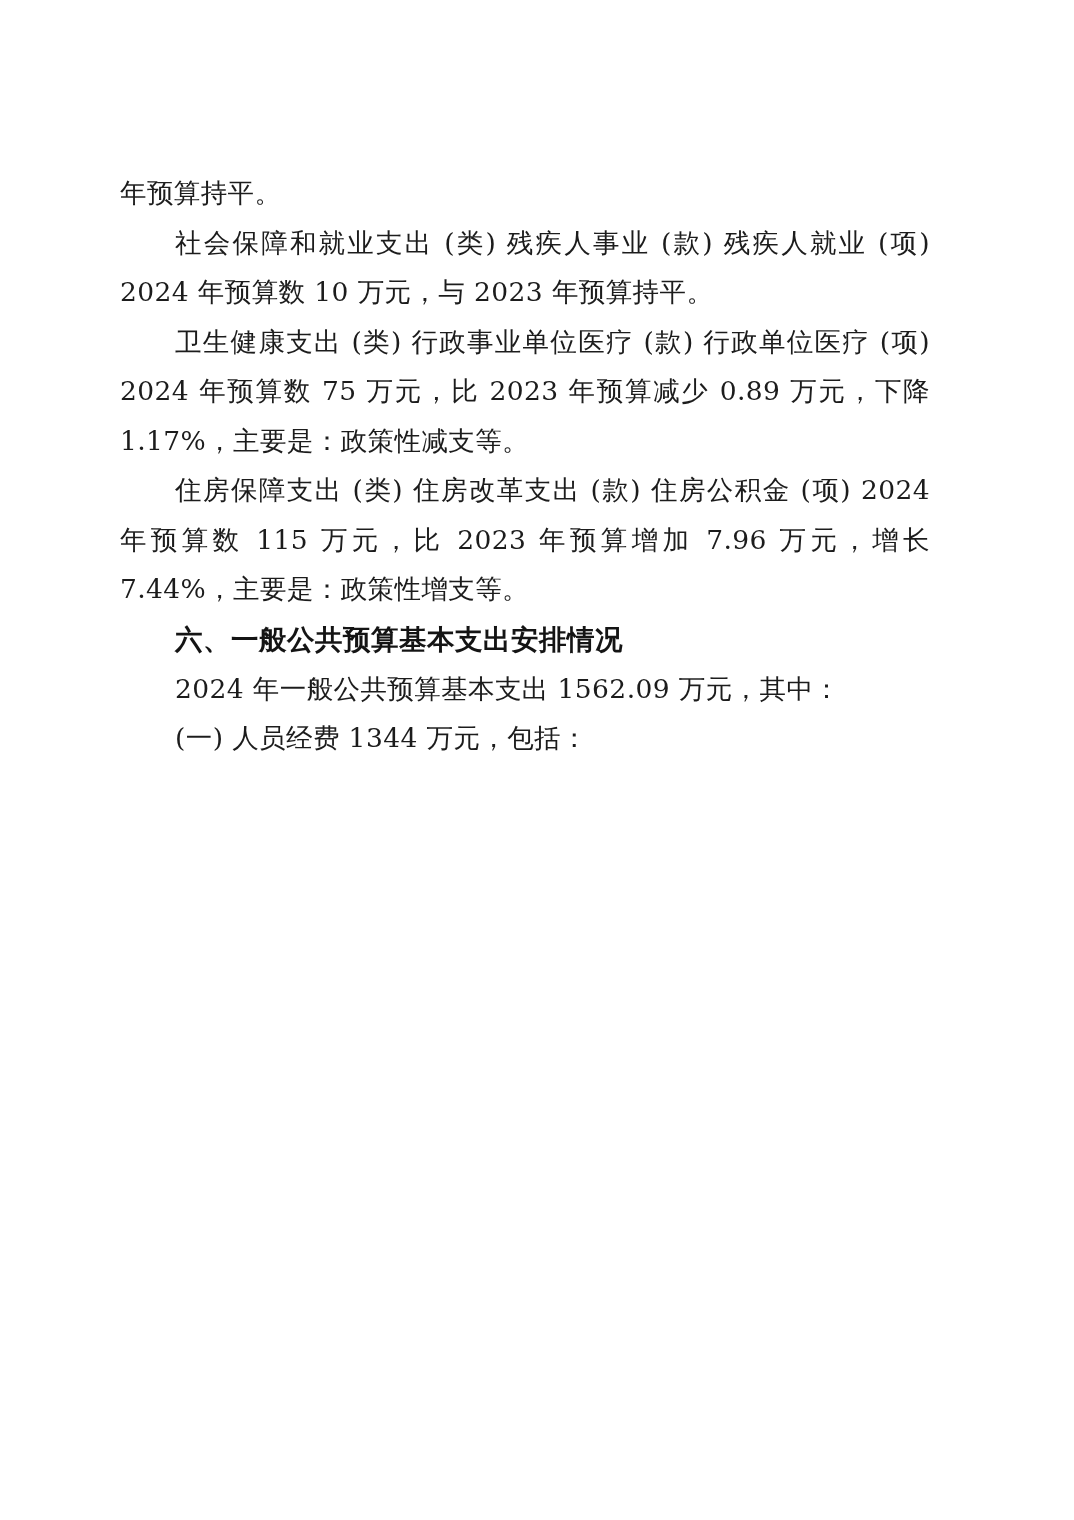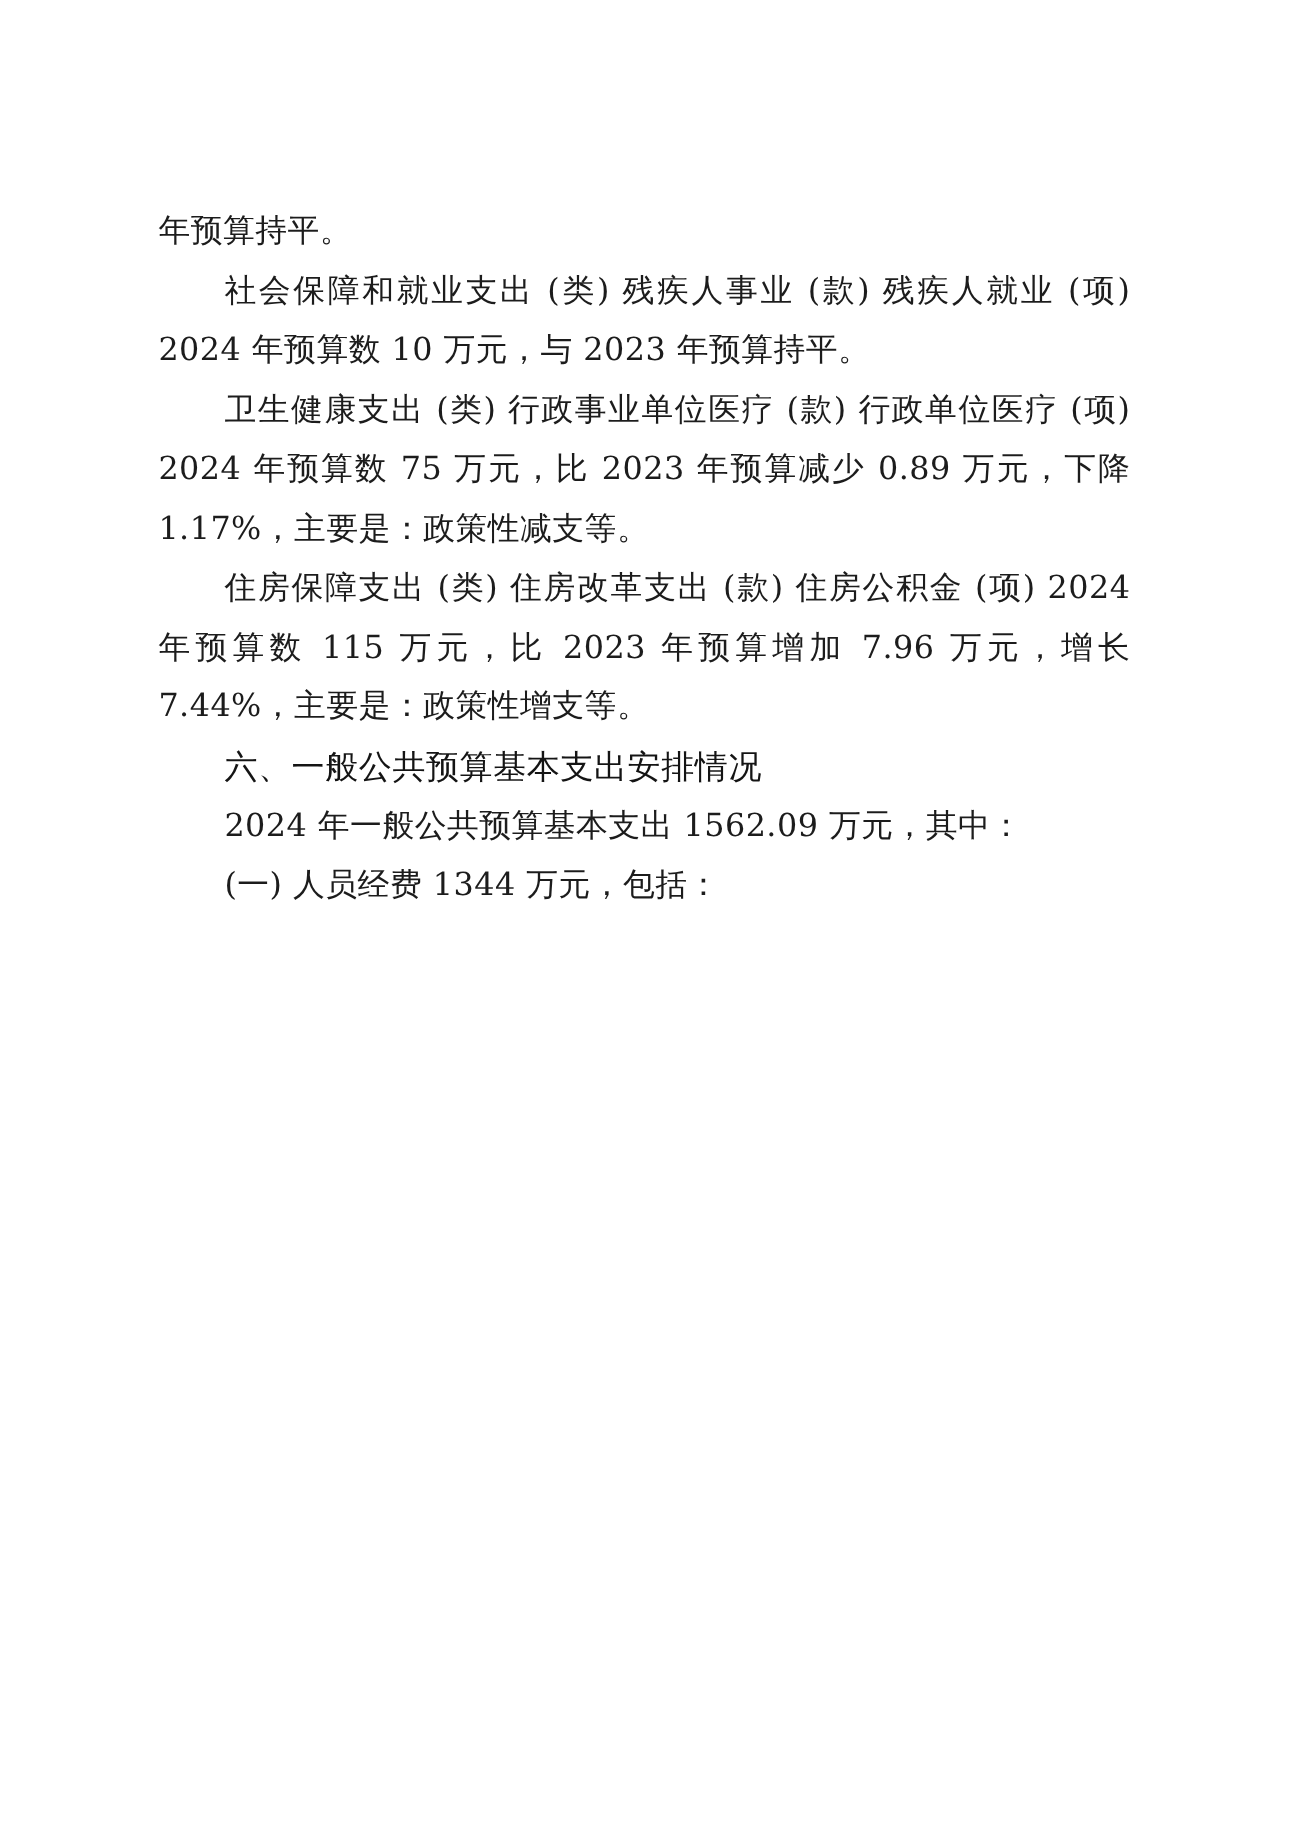--- a/index.html
+++ b/index.html
@@ -10,21 +10,21 @@
   .page {
     position: relative;
     width: 1074px;
     height: 1520px;
     background: #ffffff;
     box-sizing: border-box;
     overflow: hidden;
   }
   .body-block {
     position: absolute;
-    left: 132px;
+    left: 120px;
     top: 168px;
     width: 810px;
   }
   p.para {
     margin: 0 0 0 0;
     font-family: "DejaVu Serif", serif;
     font-size: 26.5px;
     line-height: 49.5px;
     color: #1c1c1c;
     text-align: justify;
@@ -32,21 +32,21 @@
     letter-spacing: 0.4px;
     text-indent: 0;
   }
   p.indent {
     text-indent: 55px;
   }
   h2.heading {
     margin: 0;
     font-family: "DejaVu Sans", sans-serif;
     font-size: 27.5px;
-    font-weight: normal;
+    font-weight: bold;
     line-height: 50px;
     color: #141414;
     text-indent: 55px;
     letter-spacing: 0.5px;
   }
 </style>
 </head>
 <body>
 
 <div class="page">

